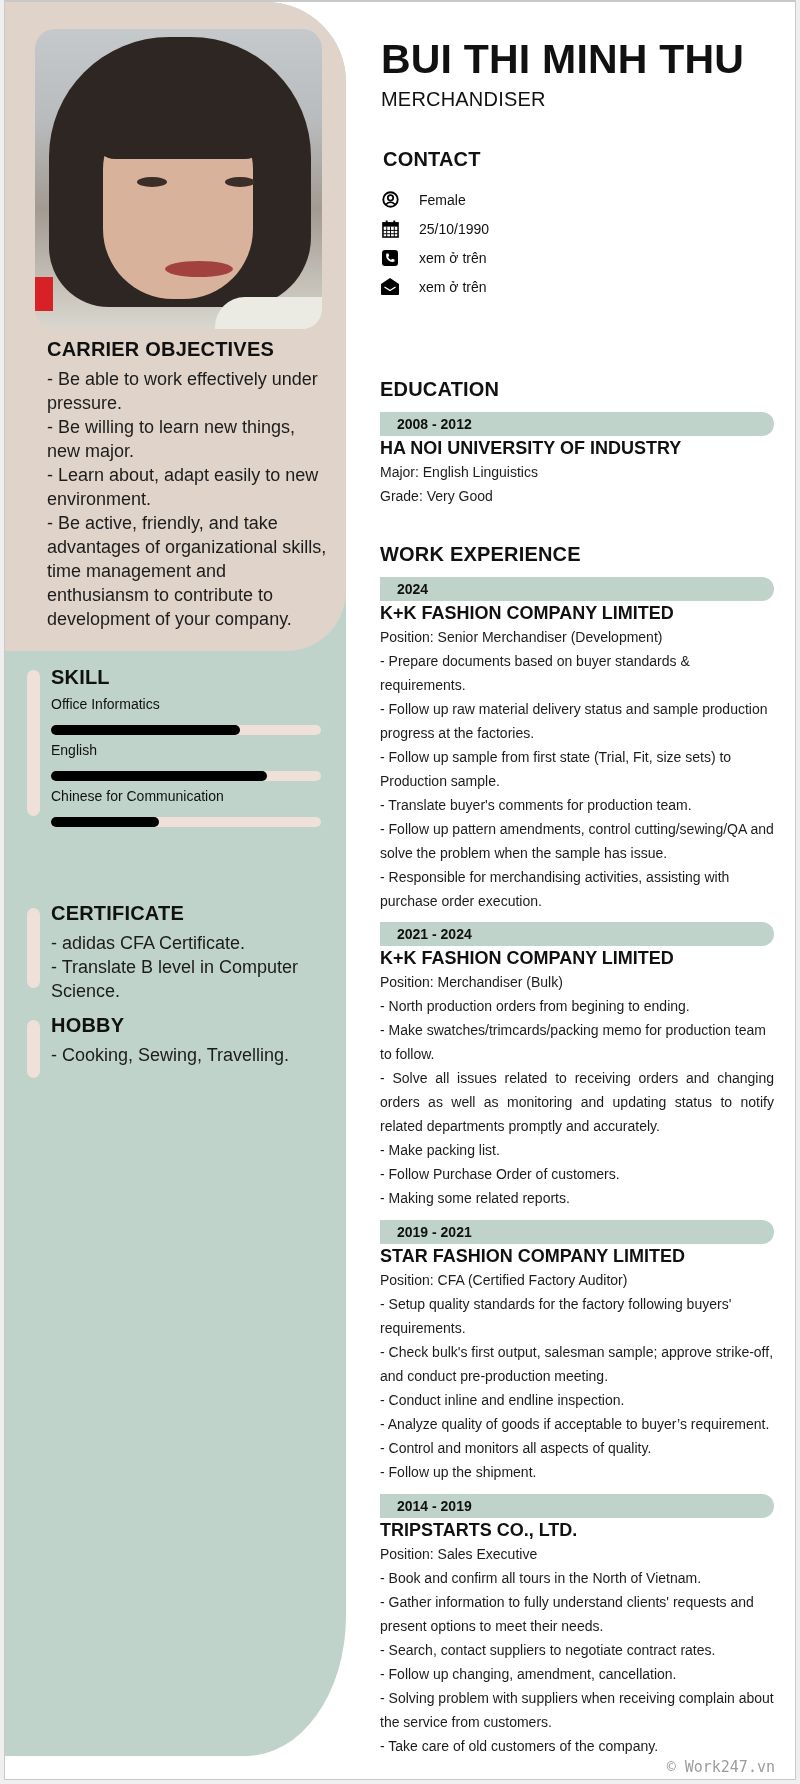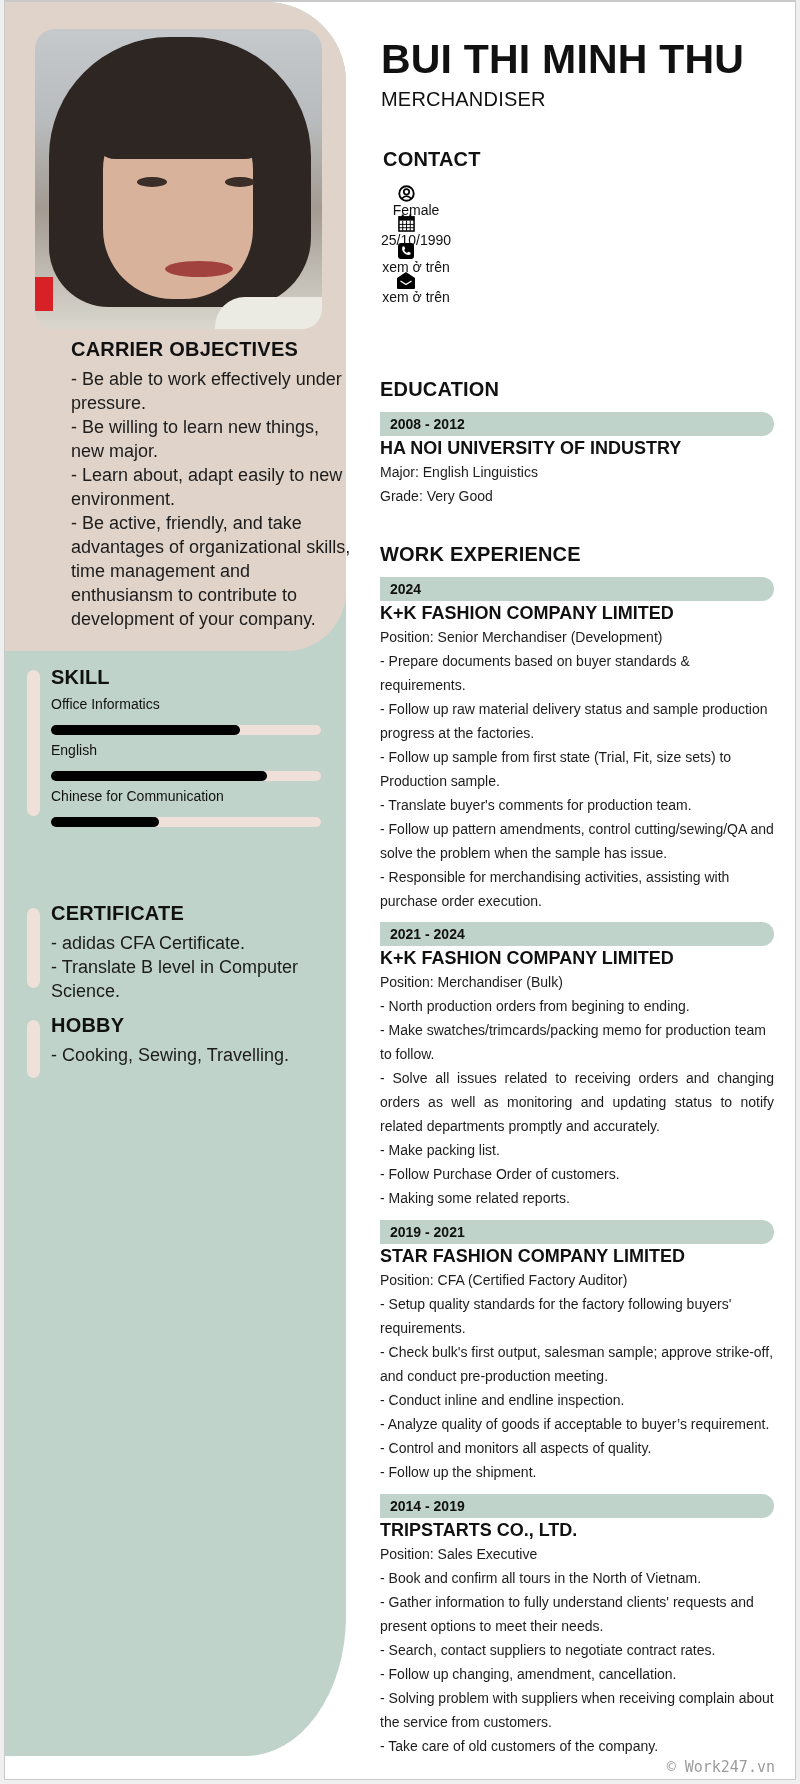--- a/index.html
+++ b/index.html
@@ -19,21 +19,21 @@
   .photo .eye { position: absolute; top: 148px; width: 30px; height: 10px; background: #3b2d28; border-radius: 50%; }
   .photo .eye.l { left: 102px; } .photo .eye.r { left: 190px; }
   .photo .lips { position: absolute; left: 130px; top: 232px; width: 68px; height: 16px; background: #a2423f; border-radius: 50%; }
   .photo .shirt { position: absolute; left: 180px; top: 268px; width: 110px; height: 40px; background: #ecebe3; border-radius: 30px 0 0 0; }
   .photo .red { position: absolute; left: 0; top: 248px; width: 18px; height: 34px; background: #d82027; }
 
   .left-sec { position: absolute; left: 42px; width: 280px; }
   .sec-title { font-weight: bold; font-size: 20px; letter-spacing: 0.2px; color: #111; }
   .para { font-size: 18px; line-height: 24px; color: #1c1c1c; }
 
-  .obj { top: 336px; margin-left: 24px; }
+  .obj { top: 336px; }
   .obj .sec-title { margin-bottom: 6px; }
 
   .bar-accent { position: absolute; left: 22px; width: 13px; background: #efe0d9; border-radius: 7px; }
 
   .skill { top: 664px; left: 46px; width: 270px; }
   .skill .sec-title { margin-bottom: 4px; }
   .skill-name { font-size: 14px; line-height: 22px; margin-top: 4px; }
   .skill-track { height: 10px; background: #efe0d9; border-radius: 5px; margin-top: 10px; margin-bottom: 4px; position: relative; }
   .skill-fill { position: absolute; left: 0; top: 0; height: 10px; background: #000; border-radius: 5px; }
 
@@ -41,27 +41,27 @@
   .cert .sec-title { margin-bottom: 6px; }
   .hobby { top: 1012px; left: 46px; width: 270px; }
   .hobby .sec-title { margin-bottom: 6px; }
 
   
   .right { position: absolute; left: 370px; top: 0; width: 398px; }
   .name { position: absolute; left: 6px; top: 34px; font-size: 41px; font-weight: bold; letter-spacing: 0.2px; white-space: nowrap; }
   .role { position: absolute; left: 6px; top: 86px; font-size: 20px; letter-spacing: 0.2px; }
   .contact-title { position: absolute; left: 8px; top: 146px; }
   .contact-list { position: absolute; left: 6px; top: 183px; }
-  .contact-row { display: flex; align-items: center; height: 29px; font-size: 14px; flex-direction: column; }
+  .contact-row { display: flex; align-items: center; height: 29px; font-size: 14px; }
   .contact-row .ic { width: 18px; height: 18px; margin-right: 20px; display: flex; align-items: center; justify-content: center; }
 
   .edu-title { position: absolute; left: 5px; top: 376px; }
   .work-title { position: absolute; left: 5px; top: 541px; }
   .block { position: absolute; left: 5px; width: 394px; }
-  .period { height: 24px; background: #bfd3ca; border-radius: 0 12px 12px 0; font-weight: bold; font-size: 14px; line-height: 24px; padding-left: 10px; }
+  .period { height: 24px; background: #bfd3ca; border-radius: 0 12px 12px 0; font-weight: bold; font-size: 14px; line-height: 24px; padding-left: 17px; }
   .org { font-weight: bold; font-size: 18px; line-height: 24px; }
   .line { font-size: 14px; line-height: 24px; color: #1c1c1c; }
   .justify { text-align: justify; }
 
   .watermark { position: absolute; right: 20px; top: 1756px; font-family: "DejaVu Sans Mono", monospace; font-size: 15px; color: #9c9c9c; }
 </style>
 </head>
 <body>
 
 <div class="page">

